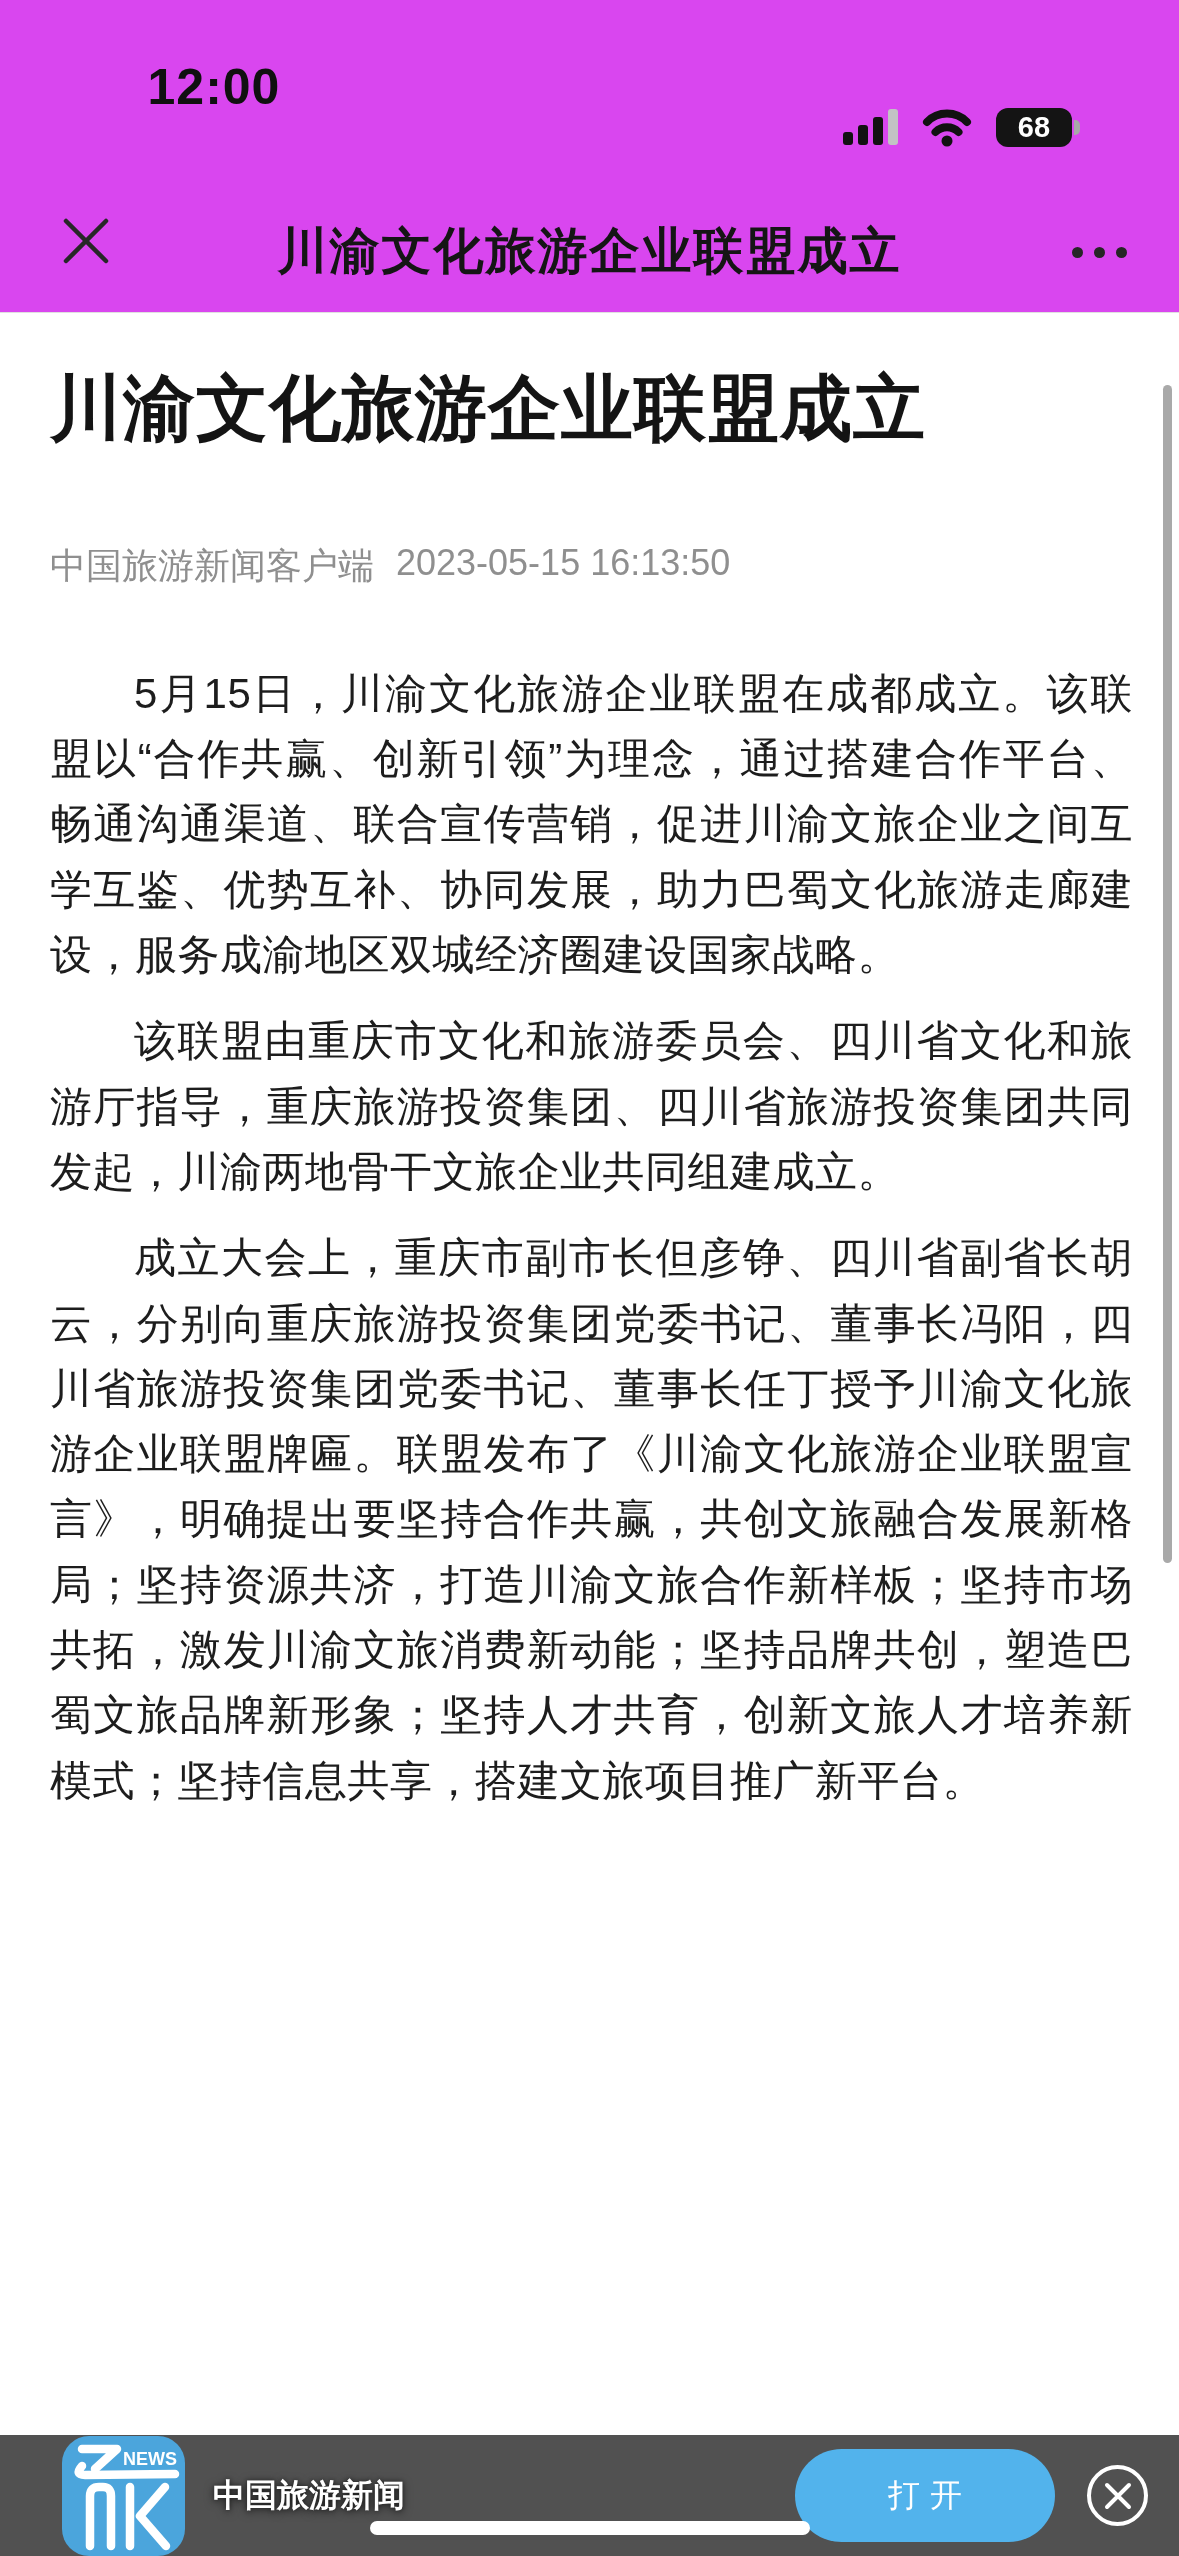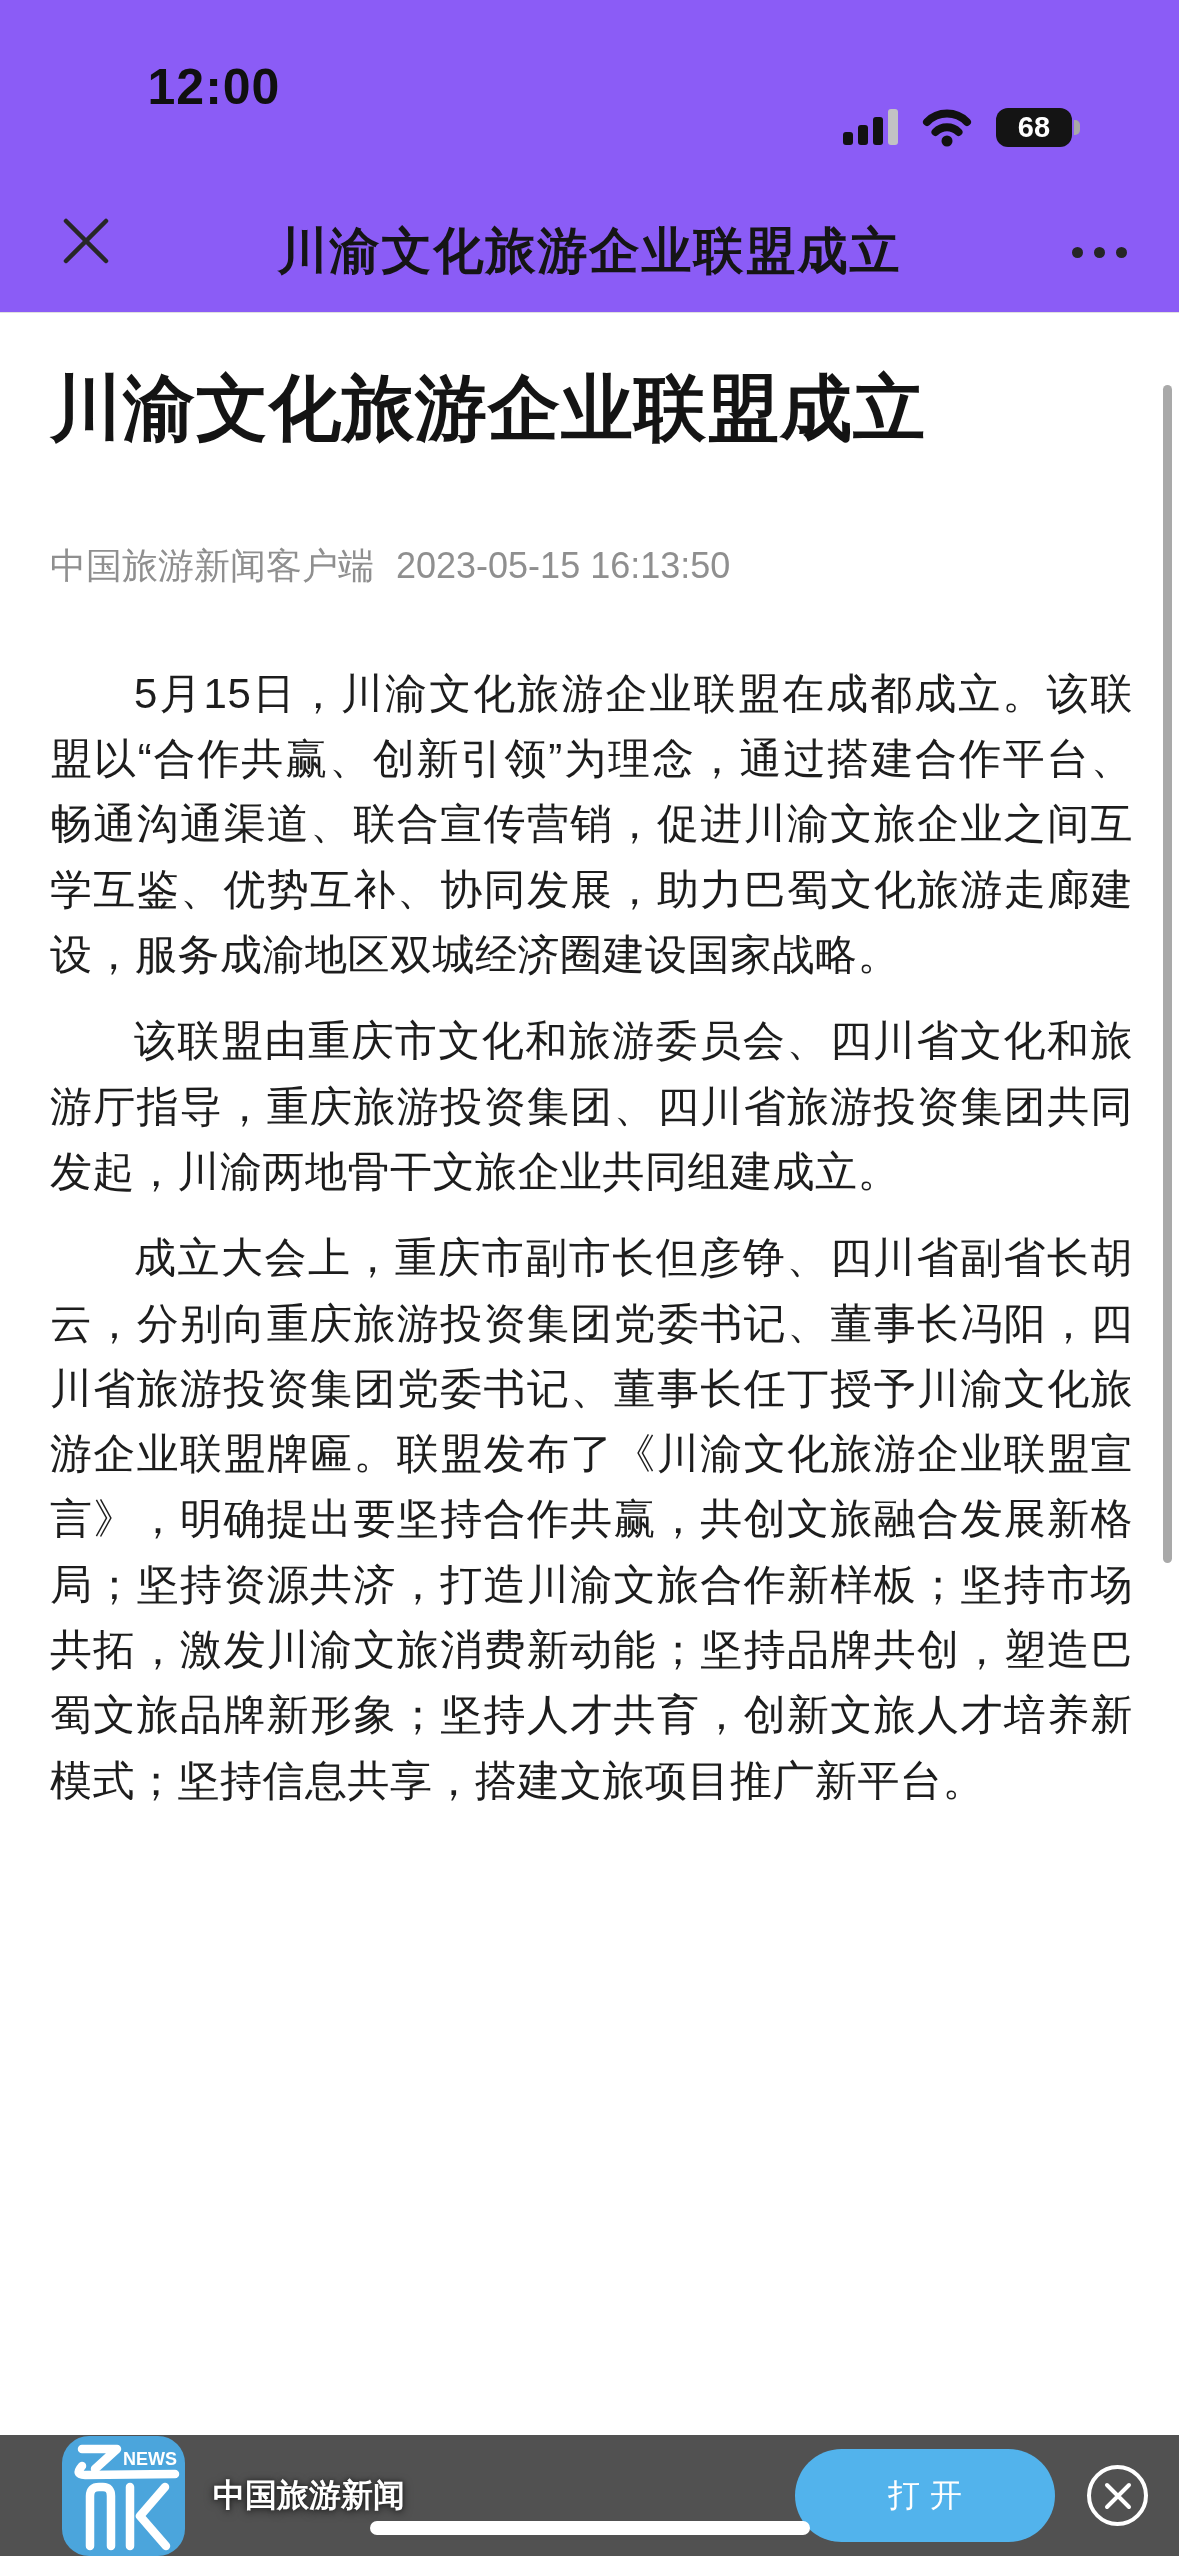--- a/index.html
+++ b/index.html
@@ -2,21 +2,21 @@
 <html><head>
 <meta charset="utf-8">
 <style>
   html,body{margin:0;padding:0;background:#f5f5f5;}
   .phone{
     position:relative;width:1179px;height:2556px;background:#ffffff;
     overflow:hidden;font-family:"Liberation Sans","DejaVu Sans",sans-serif;
     -webkit-font-smoothing:antialiased;
   }
   
-  .header{position:absolute;top:0;left:0;right:0;height:312px;background:#8b5cf6;
+  .header{position:absolute;top:0;left:0;right:0;height:312px;background:#d946ef;
           border-bottom:1px solid #e0e0e0;z-index:6;}
   .status-bar{position:absolute;top:0;left:0;right:0;height:172px;}
   .time{position:absolute;left:126px;top:58px;width:176px;text-align:center;
         font-size:50px;font-weight:700;color:#101010;letter-spacing:1px;}
   .status-icons{position:absolute;right:99px;top:64px;display:flex;align-items:flex-end;gap:24px;}
   .signal{display:flex;align-items:flex-end;gap:5px;height:38px;padding-bottom:2px;}
   .signal i{display:block;width:10px;border-radius:3px;background:#111;}
   .signal i:nth-child(1){height:13px;}
   .signal i:nth-child(2){height:20px;}
   .signal i:nth-child(3){height:28px;}
@@ -32,21 +32,21 @@
   .nav-title{position:absolute;left:50%;top:46px;transform:translateX(-50%);
              font-size:50px;font-weight:600;color:#151515;white-space:nowrap;letter-spacing:2px;}
   .more-btn{position:absolute;right:52px;top:68px;height:24px;border:none;background:transparent;
             display:flex;align-items:center;gap:11px;padding:0;cursor:pointer;}
   .more-btn i{display:block;width:11px;height:11px;border-radius:50%;background:#262626;}
   
   .article{position:absolute;top:313px;left:0;right:0;bottom:0;overflow:hidden;
            padding:0 46px 0 50px;box-sizing:border-box;}
   .article h1{margin:58px 0 0;font-size:72px;line-height:1.04;font-weight:700;
               color:#141414;letter-spacing:1px;}
-  .meta{margin-top:96px;display:flex;align-items:center;gap:22px;
+  .meta{margin-top:96px;display:flex;align-items:flex-start;gap:22px;
         font-size:36px;color:#8f8f8f;}
   .body-text{margin-top:70px;}
   .body-text p{margin:0 0 21px;font-size:42px;line-height:1.555;color:#1d1d1d;
                text-align:justify;text-indent:2em;letter-spacing:0.5px;}
   
   .scrollbar-thumb{position:absolute;right:7px;top:385px;width:9px;height:1178px;
                    background:#a9a9a9;border-radius:5px;z-index:5;}
   
   .banner{position:absolute;left:0;right:0;bottom:0;height:121px;
           background:rgba(43,43,43,0.82);display:flex;align-items:center;

